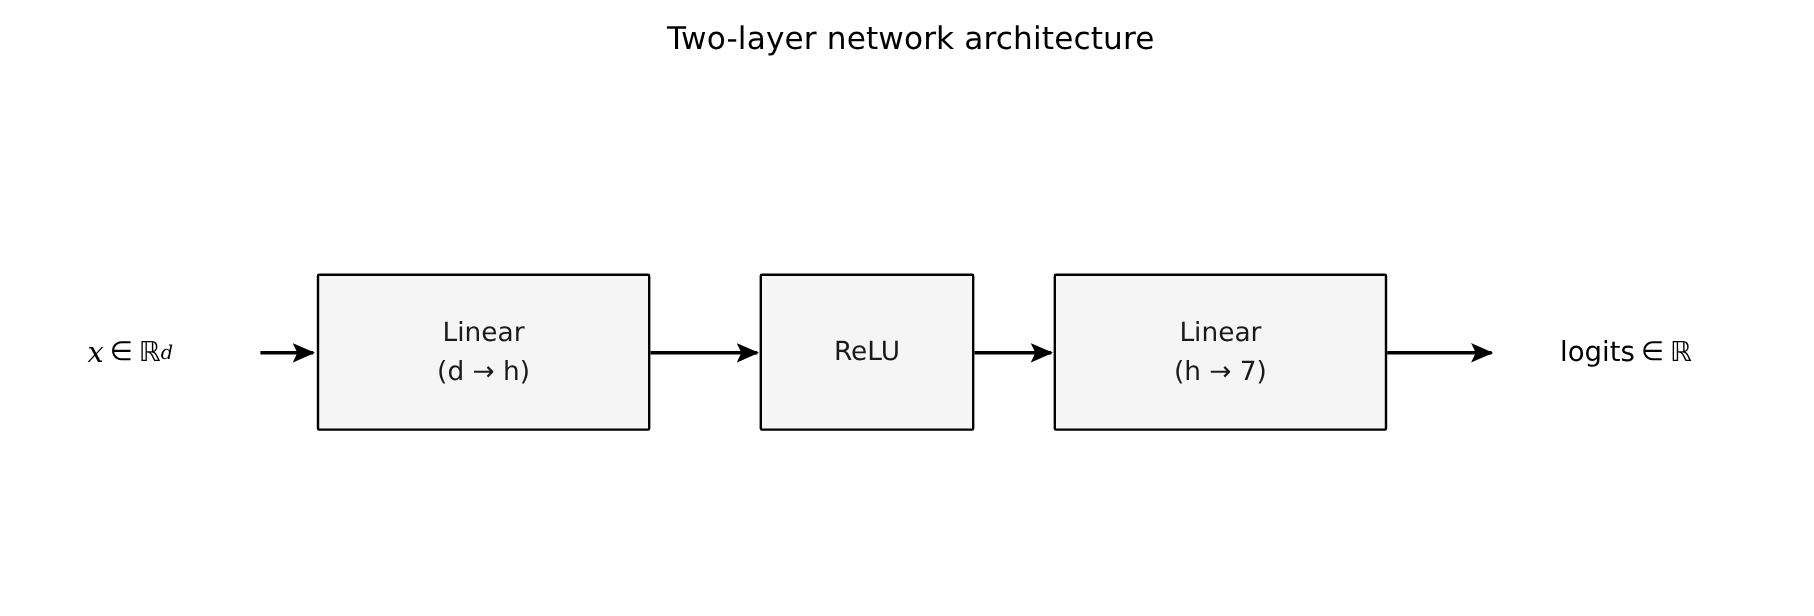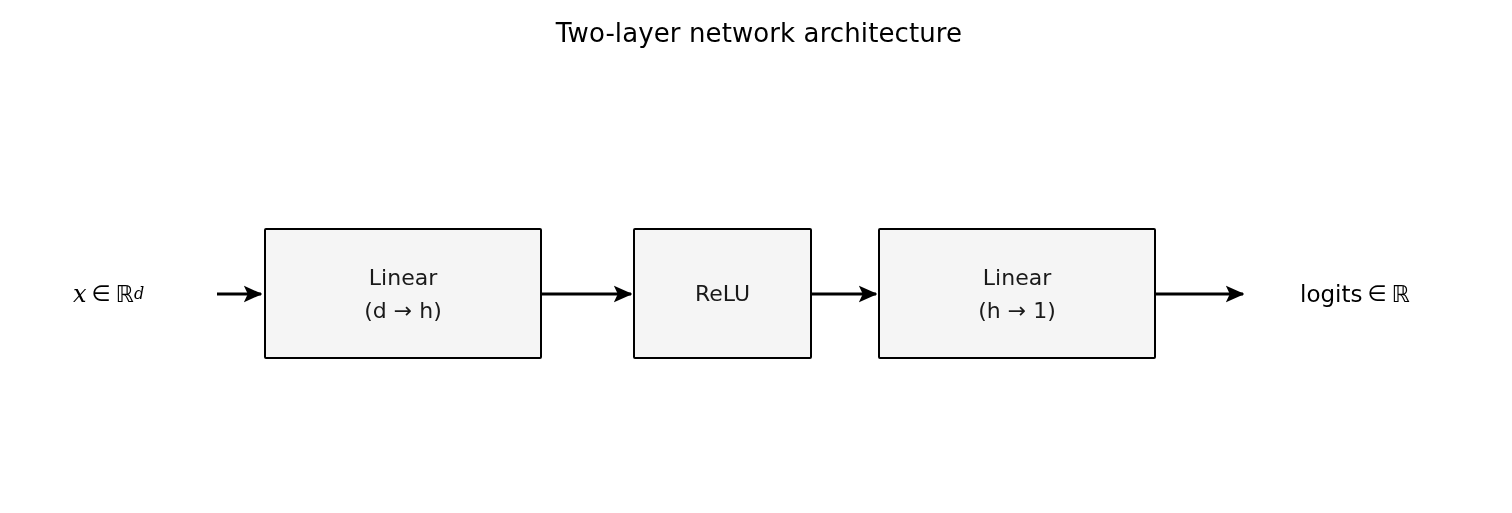--- a/index.html
+++ b/index.html
@@ -140,21 +140,21 @@
     <span class="line">Linear</span>
     <span class="line">(d → h)</span>
   </div>
 
   <div id="block-relu" class="block">
     <span class="line">ReLU</span>
   </div>
 
   <div id="block-linear-2" class="block">
     <span class="line">Linear</span>
-    <span class="line">(h → 1)</span>
+    <span class="line">(h → 7)</span>
   </div>
 
   <div id="label-output" class="side-label">
     <span>logits</span>
     <span class="memberop">∈</span>
     <span class="bbold">ℝ</span>
   </div>
 
 </div>
 

